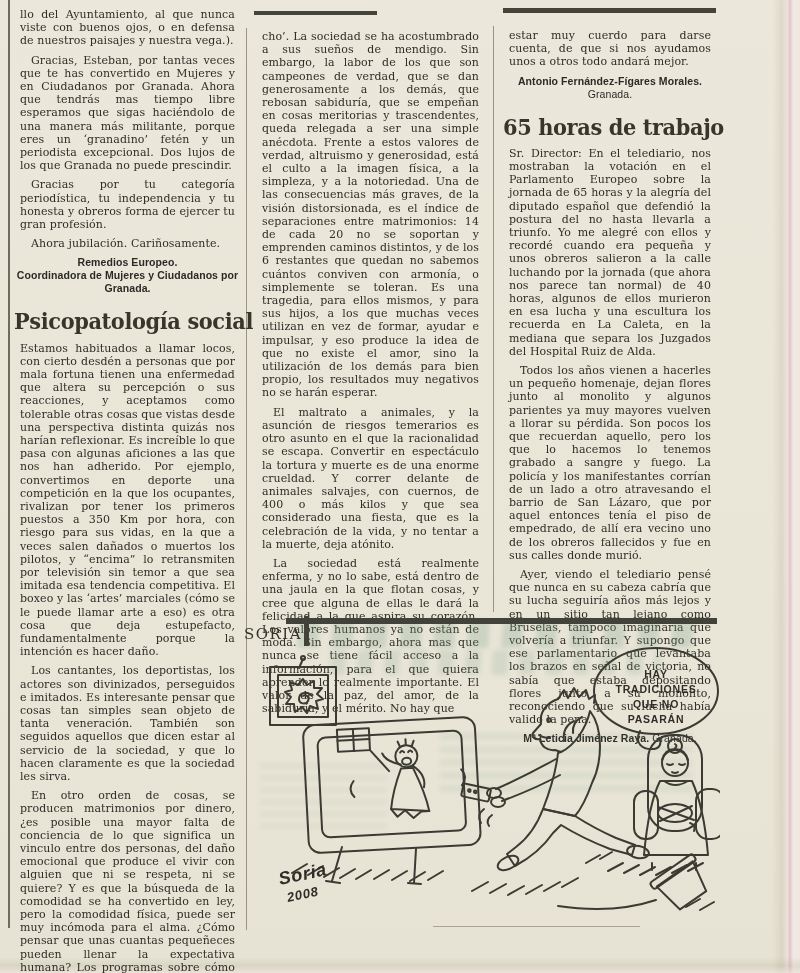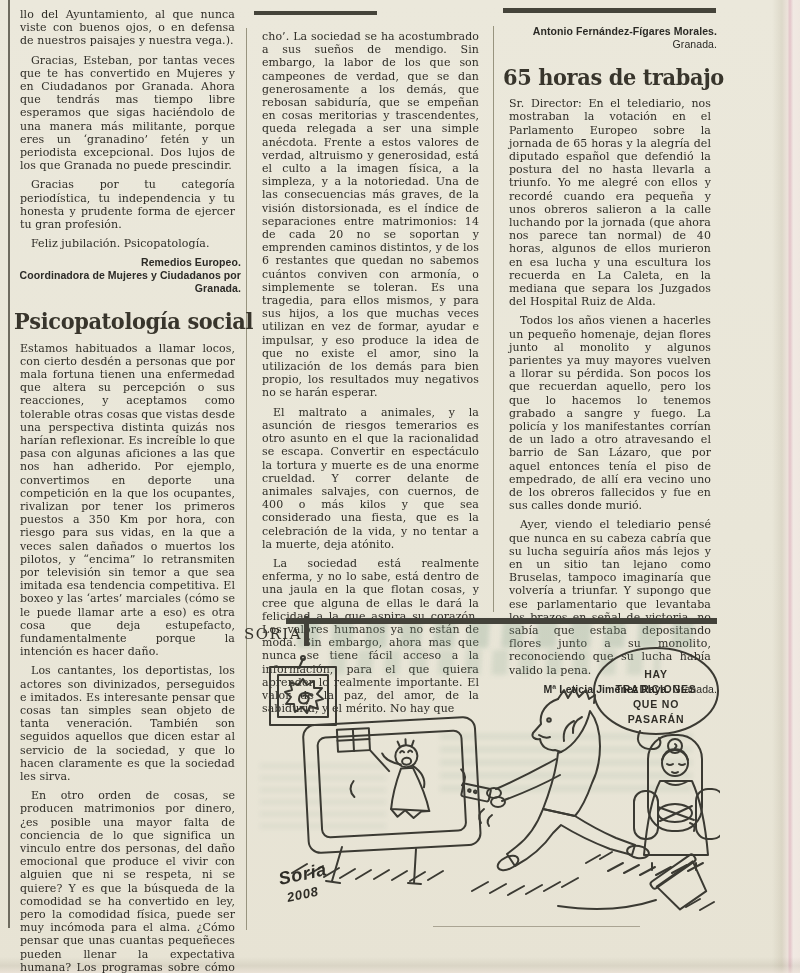--- a/index.html
+++ b/index.html
@@ -9,21 +9,21 @@
        font-family:"DejaVu Serif",serif;color:#2e2c27;}
   
   .col{position:absolute;text-align:justify;font-size:11px;line-height:13.2px;
        letter-spacing:.08px;color:#2f2d27}
   .col .body p{margin:6px;text-indent:11px}
   .col .body p:first-child{text-indent:0}
   .headline{font-family:"DejaVu Serif",serif;font-weight:bold;font-size:22px;
        line-height:1.05;letter-spacing:-.4px;color:#38352c;margin:15px 0 8px;
        white-space:nowrap;transform:scaleX(.95);transform-origin:0 50%;text-align:left}
   .sig{font-family:"Liberation Sans",sans-serif;font-size:10.5px;line-height:13px;
-       margin-top:2px;text-align:right;color:#2b2a26}
+       margin-top:2px;text-align:center;color:#2b2a26}
   .sig-name{font-weight:bold}
   .sig-role{font-weight:bold}
   
   .vline{position:absolute;width:1px;background:#98947f}
   .rule-dark{position:absolute;background:#45443a}
   
   .edge-right{position:absolute;top:0;right:0;width:28px;height:100%;
       background:linear-gradient(90deg,rgba(160,150,125,0) 0%,rgba(160,150,125,.18) 35%,
       #ece2da 55%,#e3c4c9 64%,#f1e9e3 76%,#efe7e0 100%)}
   .edge-bottom{position:absolute;left:0;bottom:0;width:100%;height:16px;
@@ -61,22 +61,22 @@
 <div class="vline" style="left:246px;top:28px;height:902px"></div>
 <div class="vline" style="left:493px;top:26px;height:586px"></div>
 <div class="rule-dark" style="left:254px;top:11px;width:123px;height:4px"></div>
 <div class="rule-dark" style="left:503px;top:8px;width:213px;height:5px"></div>
 <div class="thin-bottom-rule"></div>
 
 <div class="col" style="left:14px;top:2px;width:227px">
   <div class="body">
       <p>llo del Ayuntamiento, al que nunca viste con buenos ojos, o en defensa de nuestros paisajes y nuestra vega.).</p>
       <p>Gracias, Esteban, por tantas veces que te has convertido en Mujeres y en Ciudadanos por Granada. Ahora que tendrás mas tiempo libre esperamos que sigas haciéndolo de una manera más militante, porque eres un ‘granadino’ fetén y un periodista excepcional. Dos lujos de los que Granada no puede prescindir.</p>
-      <p>Gracias por tu categoría periodística, tu independencia y tu honesta y prudente forma de ejercer tu gran profesión.</p>
-      <p>Feliz jubilación. Psicopatología.</p>
+      <p>Gracias por tu categoría periodística, tu independencia y tu honesta y obreros forma de ejercer tu gran profesión.</p>
+      <p>Ahora jubilación. Cariñosamente.</p>
     </div>
   <div class="sig">
     <div><span class="sig-name">Remedios Europeo.</span></div>
     <div class="sig-role">Coordinadora de Mujeres y Ciudadanos por Granada.</div>
   </div>
   <h2 class="headline">Psicopatología social</h2>
   <div class="body">
       <p>Estamos habituados a llamar locos, con cierto desdén a personas que por mala fortuna tienen una enfermedad que altera su percepción o sus reacciones, y aceptamos como tolerable otras cosas que vistas desde una perspectiva distinta quizás nos harían reflexionar. Es increíble lo que pasa con algunas aficiones a las que nos han adherido. Por ejemplo, convertimos en deporte una competición en la que los ocupantes, rivalizan por tener los primeros puestos a 350 Km por hora, con riesgo para sus vidas, en la que a veces salen dañados o muertos los pilotos, y “encima” lo retransmiten por televisión sin temor a que sea imitada esa tendencia competitiva. El boxeo y las ‘artes’ marciales (cómo se le puede llamar arte a eso) es otra cosa que deja estupefacto, fundamentalmente porque la intención es hacer daño.</p>
       <p>Los cantantes, los deportistas, los actores son divinizados, perseguidos e imitados. Es interesante pensar que cosas tan simples sean objeto de tanta veneración. También son seguidos aquellos que dicen estar al servicio de la sociedad, y que lo hacen claramente es que la sociedad les sirva.</p>
       <p>En otro orden de cosas, se producen matrimonios por dinero, ¿es posible una mayor falta de conciencia de lo que significa un vinculo entre dos personas, del daño emocional que produce el vivir con alguien que ni se respeta, ni se quiere? Y es que la búsqueda de la comodidad se ha convertido en ley, pero la comodidad física, puede ser muy incómoda para el alma. ¿Cómo pensar que unas cuantas pequeñeces pueden llenar la expectativa humana? Los programas sobre cómo cocinar alimentos proliferan, el comer bien, se ha convertido en gran afición, así como ver el desarrollo de programas de televisión que son mayoritariamente ‘sopa de cor-</p>
@@ -85,20 +85,23 @@
 
 <div class="col" style="left:256px;top:24px;width:229px">
   <div class="body">
       <p>cho’. La sociedad se ha acostumbrado a sus sueños de mendigo. Sin embargo, la labor de los que son campeones de verdad, que se dan generosamente a los demás, que rebosan sabiduría, que se empeñan en cosas meritorias y trascendentes, queda relegada a ser una simple anécdota. Frente a estos valores de verdad, altruismo y generosidad, está el culto a la imagen física, a la simpleza, y a la notoriedad. Una de las consecuencias más graves, de la visión distorsionada, es el índice de separaciones entre matrimonios: 14 de cada 20 no se soportan y emprenden caminos distintos, y de los 6 restantes que quedan no sabemos cuántos conviven con armonía, o simplemente se toleran. Es una tragedia, para ellos mismos, y para sus hijos, a los que muchas veces utilizan en vez de formar, ayudar e impulsar, y eso produce la idea de que no existe el amor, sino la utilización de los demás para bien propio, los resultados muy negativos no se harán esperar.</p>
       <p>El maltrato a animales, y la asunción de riesgos temerarios es otro asunto en el que la racionalidad se escapa. Convertir en espectáculo la tortura y muerte es de una enorme crueldad. Y correr delante de animales salvajes, con cuernos, de 400 o más kilos y que sea considerado una fiesta, que es la celebración de la vida, y no tentar a la muerte, deja atónito.</p>
       <p>La sociedad está realmente enferma, y no lo sabe, está dentro de una jaula en la que flotan cosas, y cree que alguna de ellas le dará la felicidad a la que aspira su corazón. Los valores humanos ya no están de moda. Sin embargo, ahora mas que nunca se tiene fácil acceso a la información, para el que quiera aprender lo realmente importante. El valor de la paz, del amor, de la sabiduría, y el mérito. No hay que</p>
     </div>
 </div>
 
 <div class="col" style="left:503px;top:23px;width:214px">
+  <div class="body">
+      <p>estar muy cuerdo para darse cuenta, de que si nos ayudamos unos a otros todo andará mejor.</p>
+    </div>
   <div class="sig">
     <span class="sig-name">Antonio Fernández-Fígares Morales.</span>
     <span>Granada.</span>
   </div>
   <h2 class="headline">65 horas de trabajo</h2>
   <div class="body">
       <p>Sr. Director: En el telediario, nos mostraban la votación en el Parlamento Europeo sobre la jornada de 65 horas y la alegría del diputado español que defendió la postura del no hasta llevarla a triunfo. Yo me alegré con ellos y recordé cuando era pequeña y unos obreros salieron a la calle luchando por la jornada (que ahora nos parece tan normal) de 40 horas, algunos de ellos murieron en esa lucha y una escultura los recuerda en La Caleta, en la mediana que separa los Juzgados del Hospital Ruiz de Alda.</p>
       <p>Todos los años vienen a hacerles un pequeño homenaje, dejan flores junto al monolito y algunos parientes ya muy mayores vuelven a llorar su pérdida. Son pocos los que recuerdan aquello, pero los que lo hacemos lo tenemos grabado a sangre y fuego. La policía y los manifestantes corrían de un lado a otro atravesando el barrio de San Lázaro, que por aquel entonces tenía el piso de empedrado, de allí era vecino uno de los obreros fallecidos y fue en sus calles donde murió.</p>
       <p>Ayer, viendo el telediario pensé que nunca en su cabeza cabría que su lucha seguiría años más lejos y en un sitio tan lejano como Bruselas, tampoco imaginaría que volvería a triunfar. Y supongo que ese parlamentario que levantaba los brazos en señal de victoria, no sabía que estaba depositando flores junto a su monolito, reconociendo que su lucha había valido la pena.</p>
     </div>

